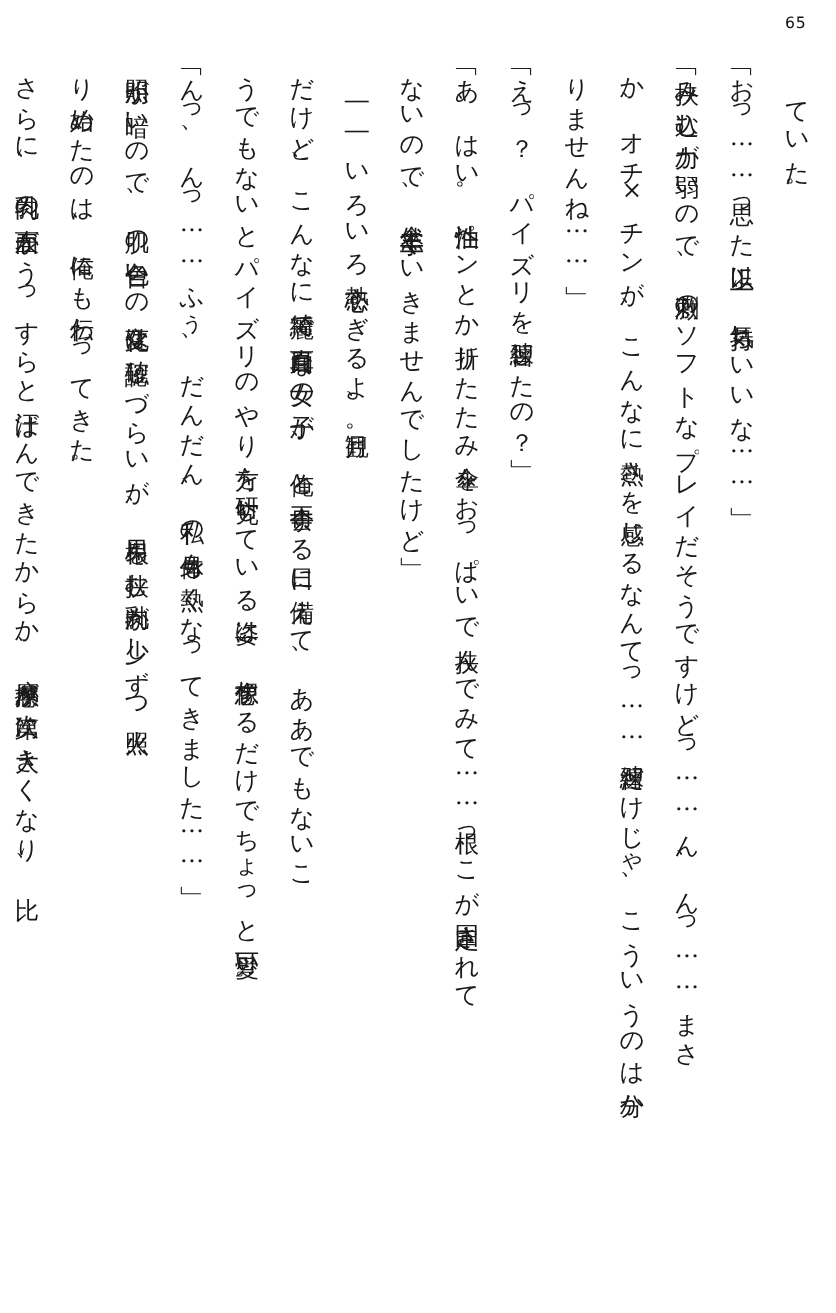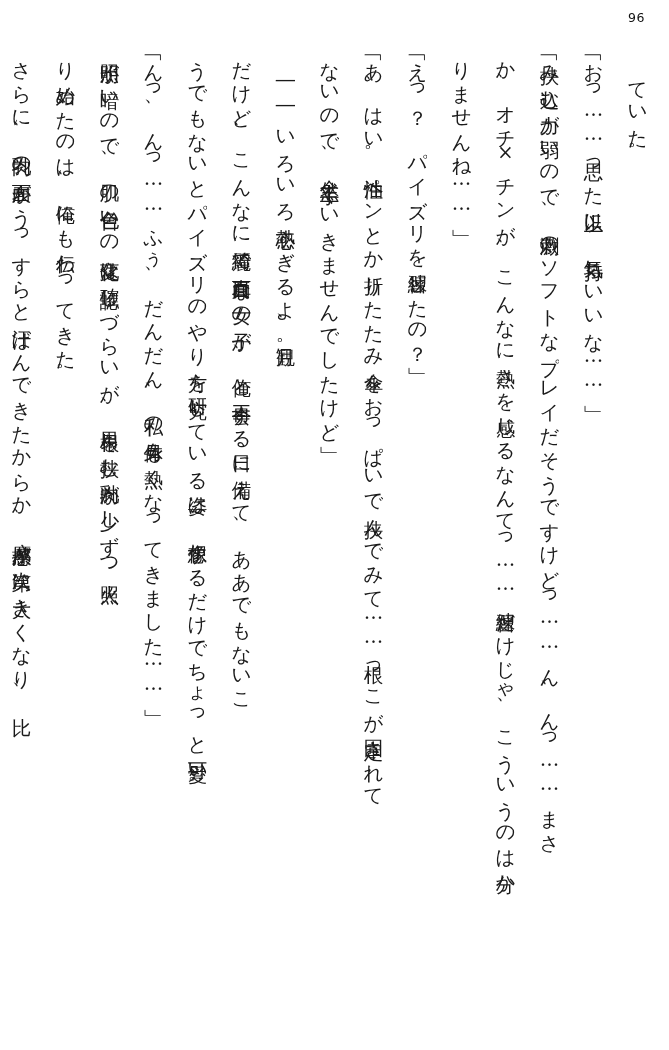--- a/index.html
+++ b/index.html
@@ -59,21 +59,21 @@
   .vline.indent-1 {
     padding-top: 20px;
     box-sizing: border-box;
   }
 </style>
 </head>
 <body>
 
 <div class="page">
 
-  <div class="page-number">96</div>
+  <div class="page-number">65</div>
 
   <div class="text-body">
     <div class="vline indent-1">ていた。</div>
     <div class="vline">「おっ……思った以上に、気持ちいいな……」</div>
     <div class="vline">「挟み込む力が弱いので、刺激のソフトなプレイだそうですけどっ……ん、んっ……まさ</div>
     <div class="vline">か、オチ×チンが、こんなに熱さを感じるなんてっ……練習だけじゃ、こういうのは分か</div>
     <div class="vline">りませんね……」</div>
     <div class="vline">「えっ？　パイズリを練習したの？」</div>
     <div class="vline">「あ、はい。油性ペンとか折りたたみ傘をおっぱいで挟んでみて……根っこが固定されて</div>
     <div class="vline">ないので、全然上手くいきませんでしたけど」</div>

